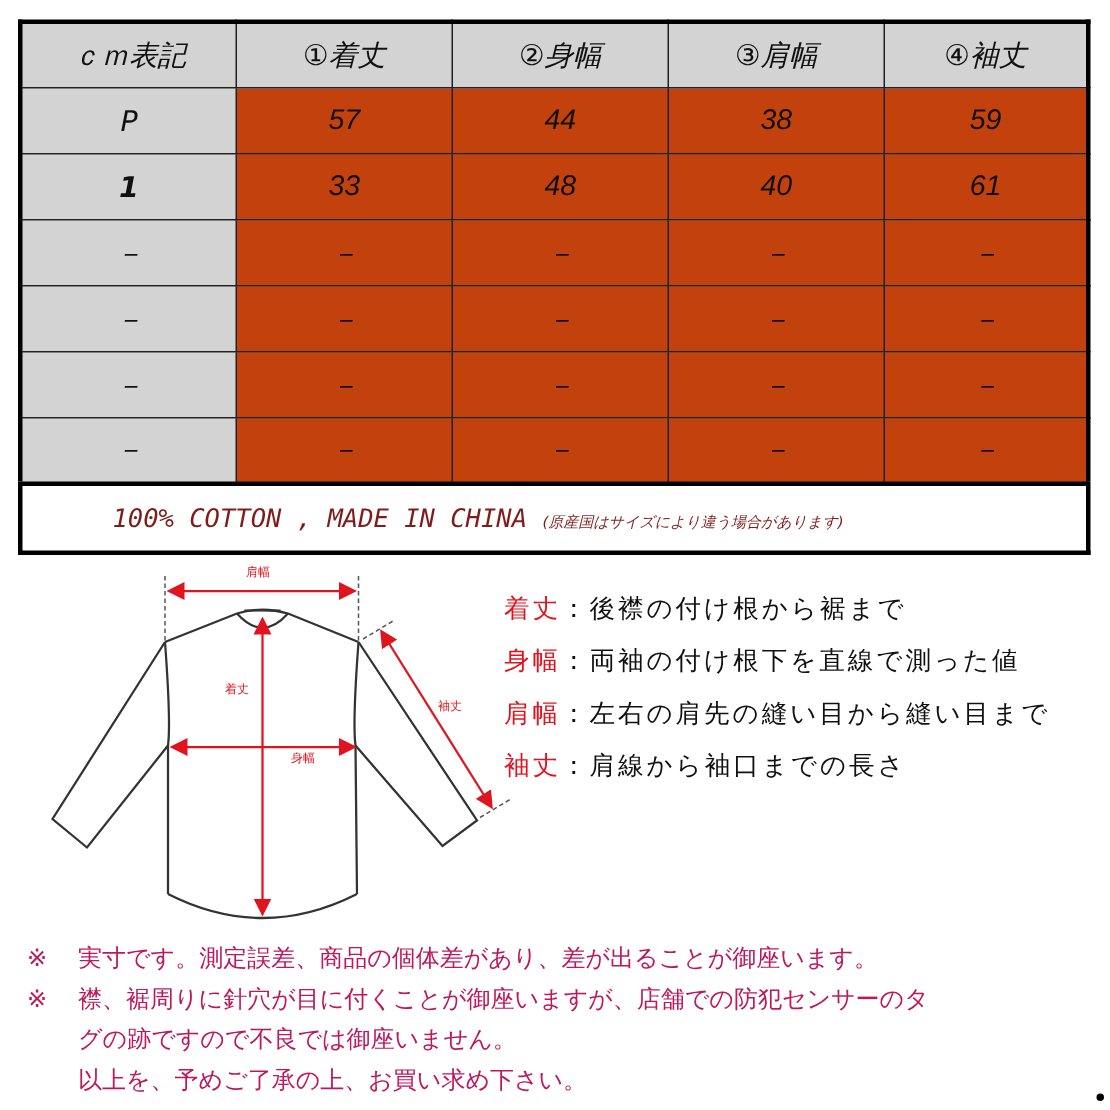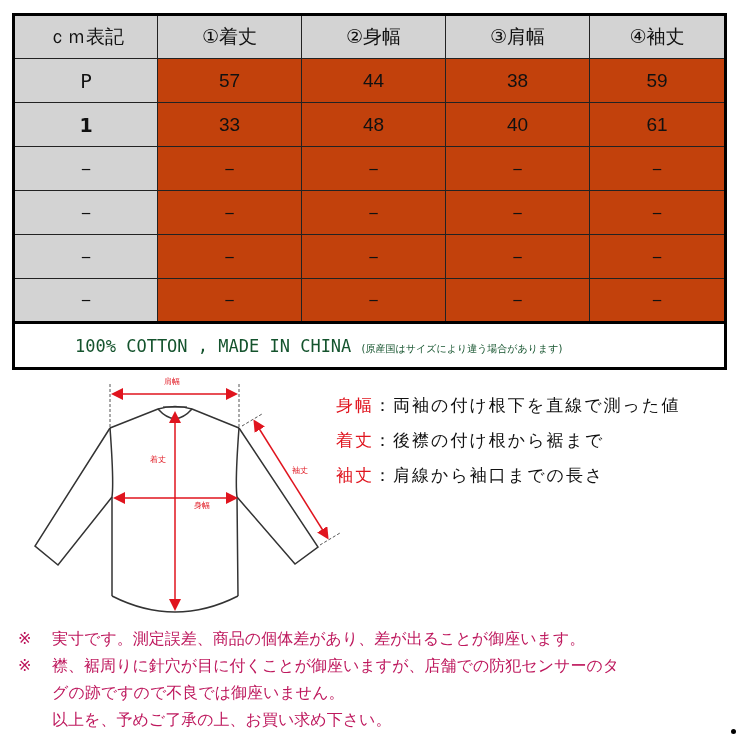--- a/index.html
+++ b/index.html
@@ -1,29 +1,29 @@
 <!DOCTYPE html>
 <html><head>
 <meta charset="utf-8">
 <style>
   html, body { margin:0; padding:0; background:#ffffff; }
   body { width:740px; height:740px; position:relative; overflow:hidden;
          font-family:"DejaVu Sans", sans-serif; }
   .size-table { position:absolute; left:12px; top:13px; width:715px;
                 border:3px solid #000; box-sizing:border-box; border-collapse:collapse; }
   .size-table td, .size-table th { border:1.5px solid #222; text-align:center;
-                vertical-align:middle; padding:0; font-weight:normal; }
+                vertical-align:middle; padding:0; font-weight:normal;font-style:italic; }
   .size-table tr { height:44px; }
   .size-table th { background:#d3d3d3; font-size:19px; color:#111; }
   .size-table td.label { background:#d3d3d3; font-size:19px; color:#111; }
   .size-table td.val { background:#c2410c; font-size:19px; color:#111;
                 font-family:"Liberation Sans Narrow","Liberation Sans", sans-serif; }
   .size-table tr.footer-row { height:46px; }
   .size-table tr.footer-row td { border-top:3px solid #000; text-align:left; padding-left:60px;
-                font-family:"DejaVu Sans Mono", monospace; font-size:17px; color:#14532d; }
+                font-family:"DejaVu Sans Mono", monospace; font-size:17px; color:#7f1d1d; }
   .footer-note { font-family:"DejaVu Sans", sans-serif; font-size:10px; }
   .diagram { position:absolute; left:30px; top:372px; width:310px; height:250px; }
   .defs { position:absolute; left:336px; top:394px; }
   .def-row { height:35px; font-size:17px; letter-spacing:2px; color:#111; white-space:nowrap; }
   .def-term { color:#e0141e; }
   .notes { position:absolute; left:18px; top:625px; color:#be185d; font-size:16px;
            line-height:27px; }
   .note-line { white-space:nowrap; }
   .note-mark { display:inline-block; width:34px; }
   .indent { padding-left:34px; }
@@ -125,24 +125,27 @@
     <line x1="225" y1="50" x2="297" y2="165" stroke="#e0141e" stroke-width="1.5" marker-start="url(#ah)" marker-end="url(#ah)"></line>
   </svg>
   <span style="position:absolute;left:134px;top:4px;font-size:8px;color:#e0141e;">肩幅</span>
   <span style="position:absolute;left:120px;top:82px;font-size:8px;color:#e0141e;">着丈</span>
   <span style="position:absolute;left:164px;top:128px;font-size:8px;color:#e0141e;">身幅</span>
   <span style="position:absolute;left:262px;top:93px;font-size:8px;color:#e0141e;">袖丈</span>
 </div>
 
 <div class="defs">
   <div class="def-row">
+    <span class="def-term">着丈</span><span>：後襟の付け根から裾まで</span>
+  </div>
+  <div class="def-row">
     <span class="def-term">身幅</span><span>：両袖の付け根下を直線で測った値</span>
   </div>
   <div class="def-row">
-    <span class="def-term">着丈</span><span>：後襟の付け根から裾まで</span>
+    <span class="def-term">肩幅</span><span>：左右の肩先の縫い目から縫い目まで</span>
   </div>
   <div class="def-row">
     <span class="def-term">袖丈</span><span>：肩線から袖口までの長さ</span>
   </div>
 </div>
 
 <div class="notes">
   <div class="note-line">
     <span class="note-mark">※</span><span>実寸です。測定誤差、商品の個体差があり、差が出ることが御座います。</span>
   </div>

